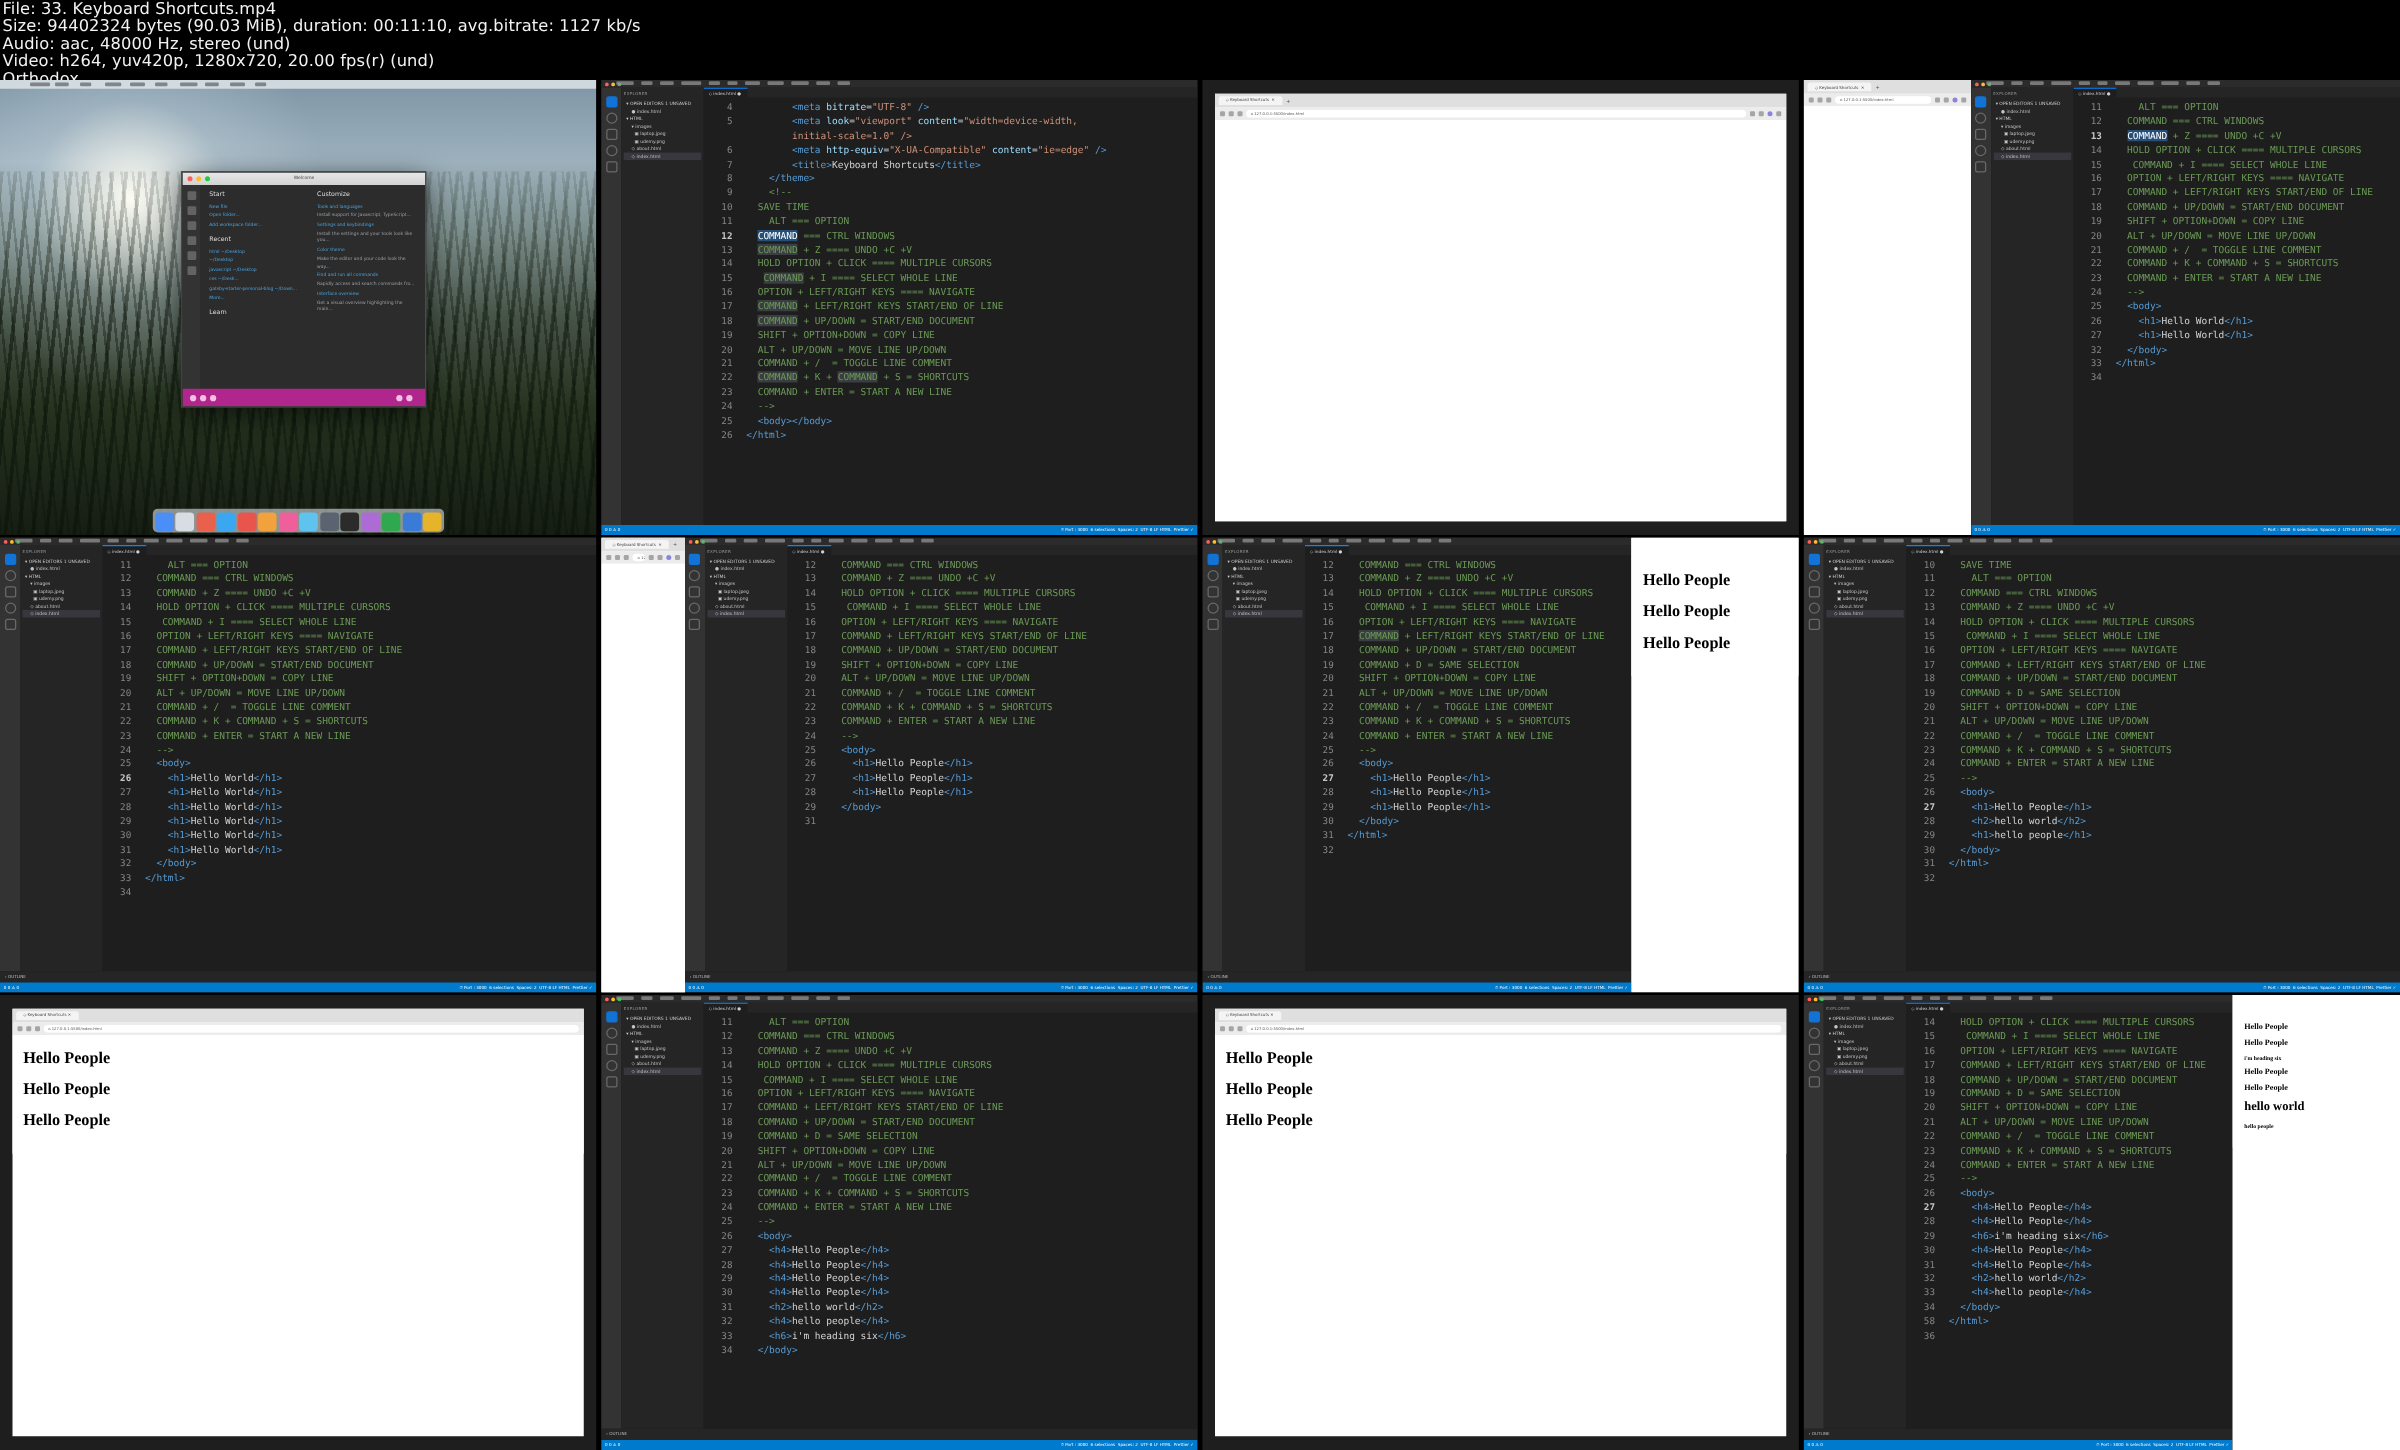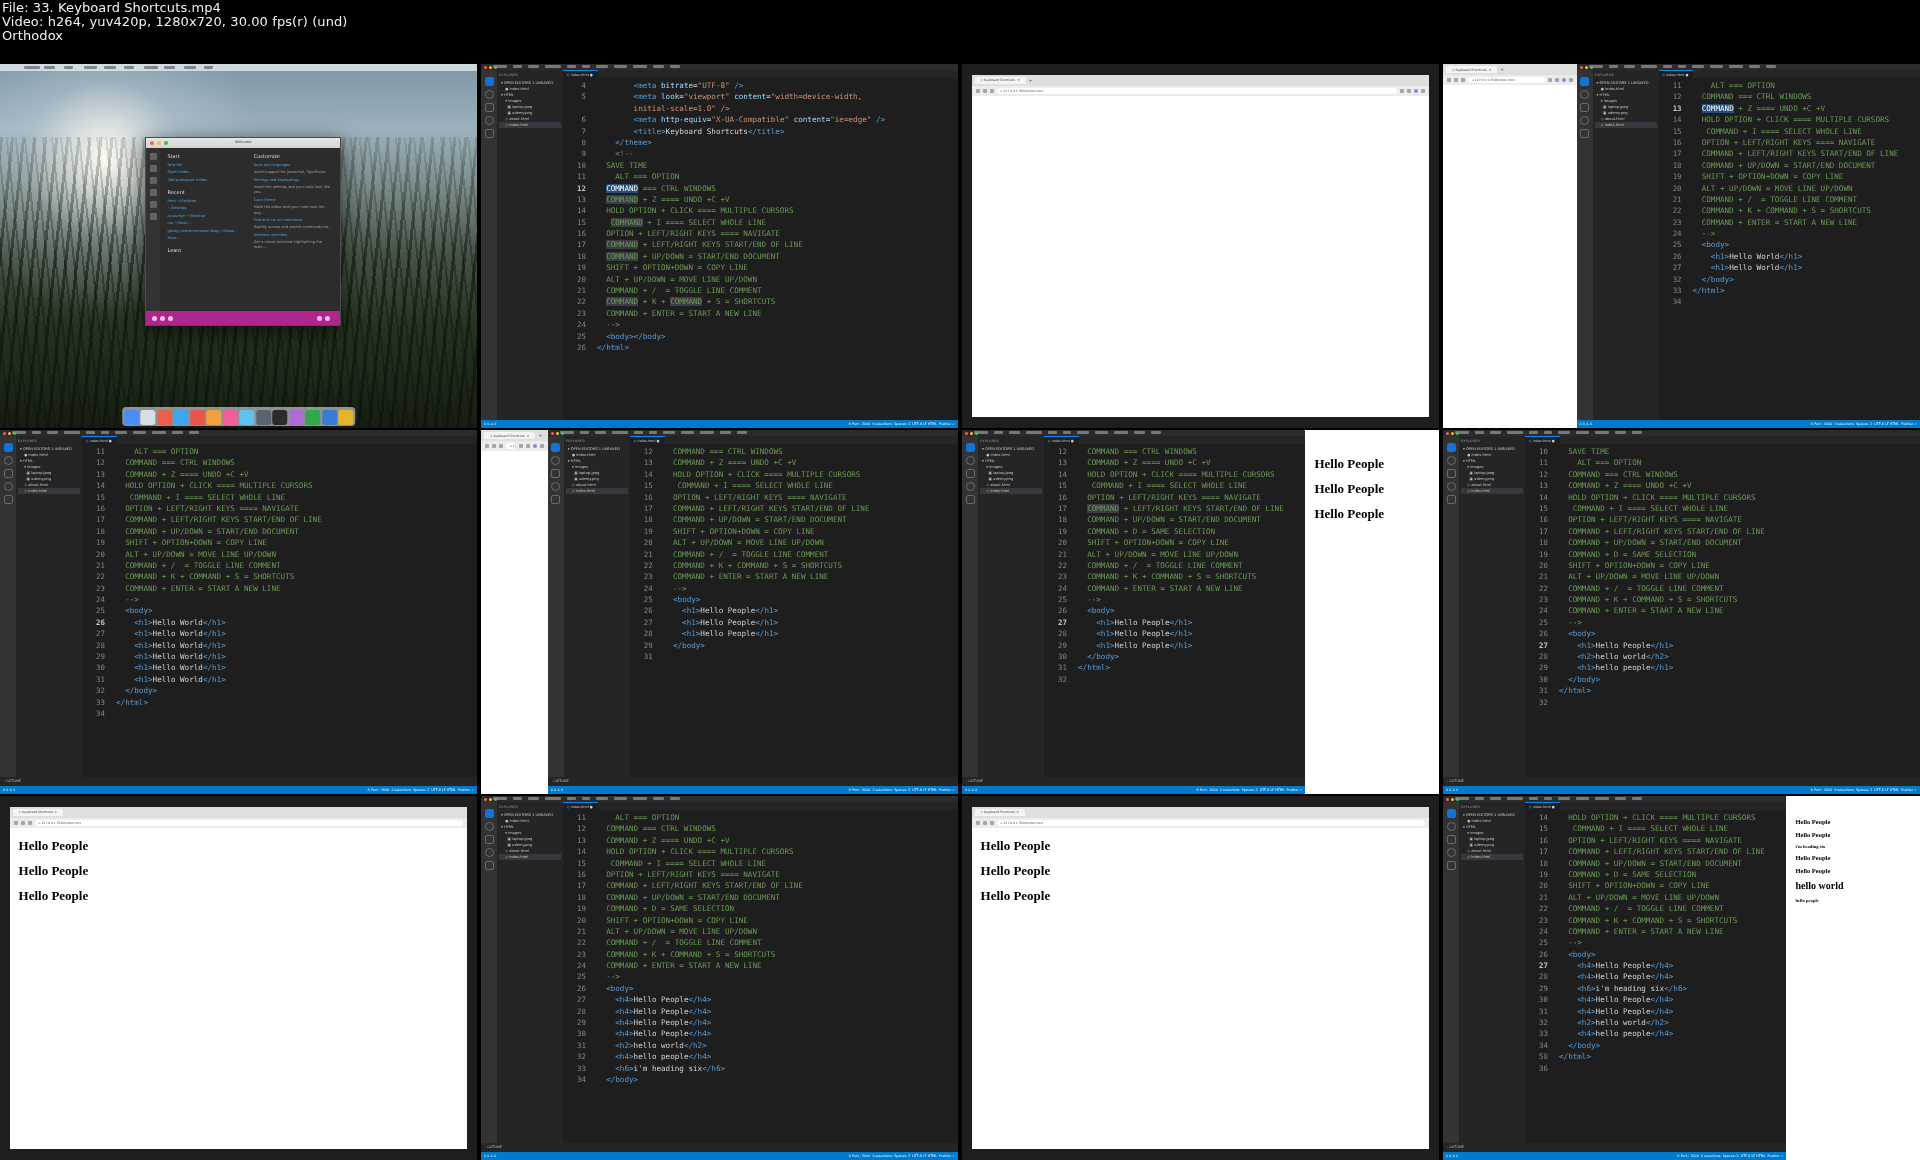--- a/index.html
+++ b/index.html
@@ -111,21 +111,23 @@
   
   .split { position:absolute; inset:0; display:flex; }
   .split .half { position:relative; height:100%; overflow:hidden;}
   .desk-bg { position:absolute; inset:0; background:linear-gradient(180deg,#5d6f7c,#222a22);}
 </style>
 </head>
 <body>
 
 <div id="meta">
   <div>File: 33. Keyboard Shortcuts.mp4</div>
-  <div>Video: h264, yuv420p, 1280x720, 30.00 fps(r) (und)</div>
+  <div>Size: 94402324 bytes (90.03 MiB), duration: 00:11:10, avg.bitrate: 1127 kb/s</div>
+  <div>Audio: aac, 48000 Hz, stereo (und)</div>
+  <div>Video: h264, yuv420p, 1280x720, 20.00 fps(r) (und)</div>
   <div>Orthodox</div>
 </div>
 
 <div id="grid">
     <div class="tile">
       <div class="mac-desktop">
       <div class="trees"></div>
       <div class="mac-menubar">
           <i style="left:24px;width:16px"></i>
           <i style="left:44px;width:11px"></i>

